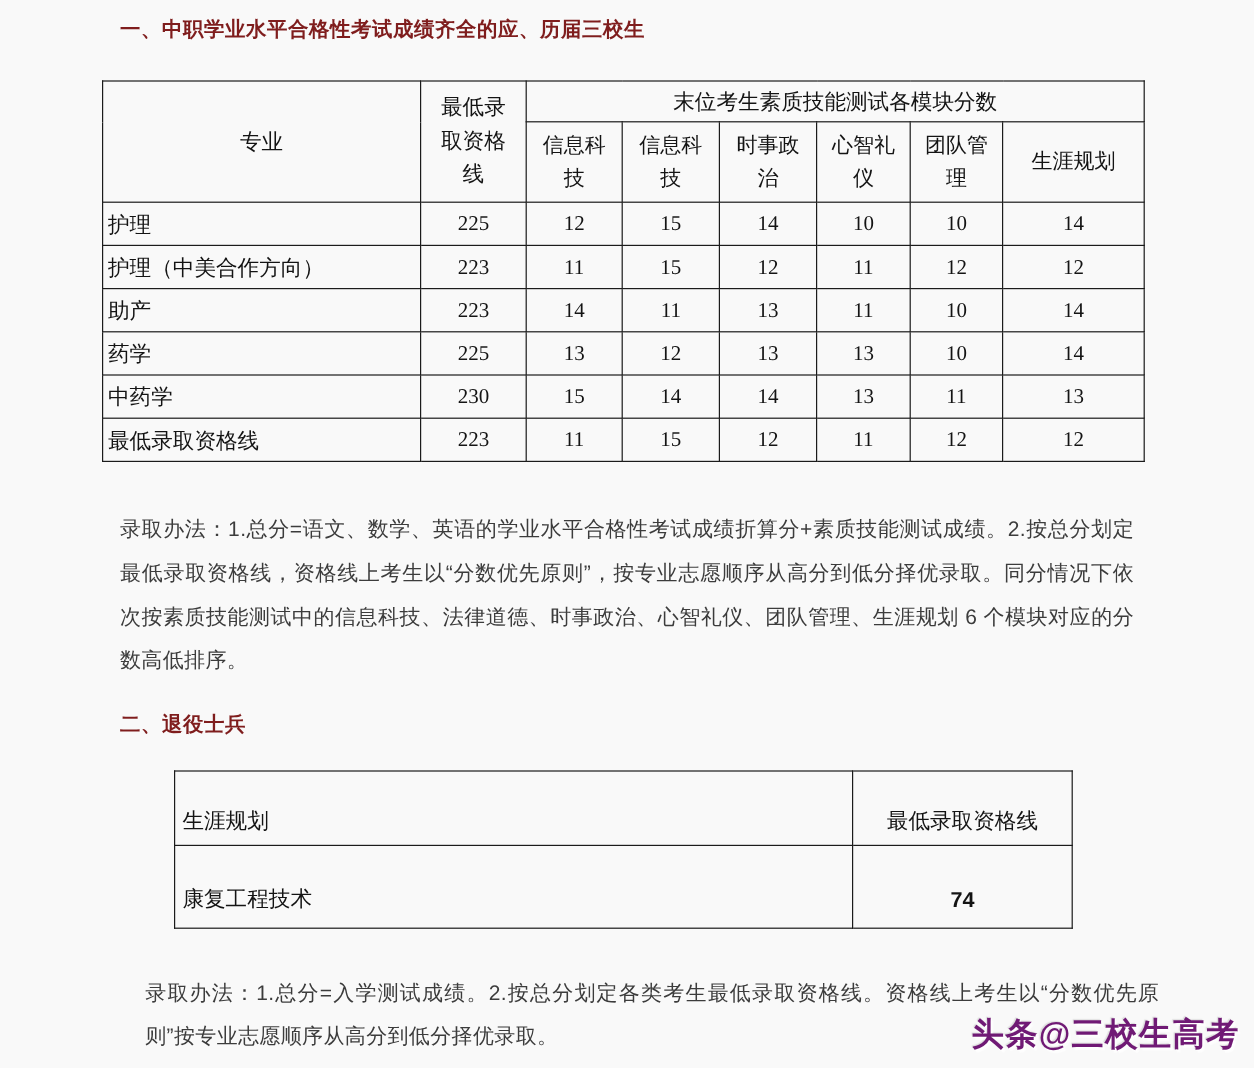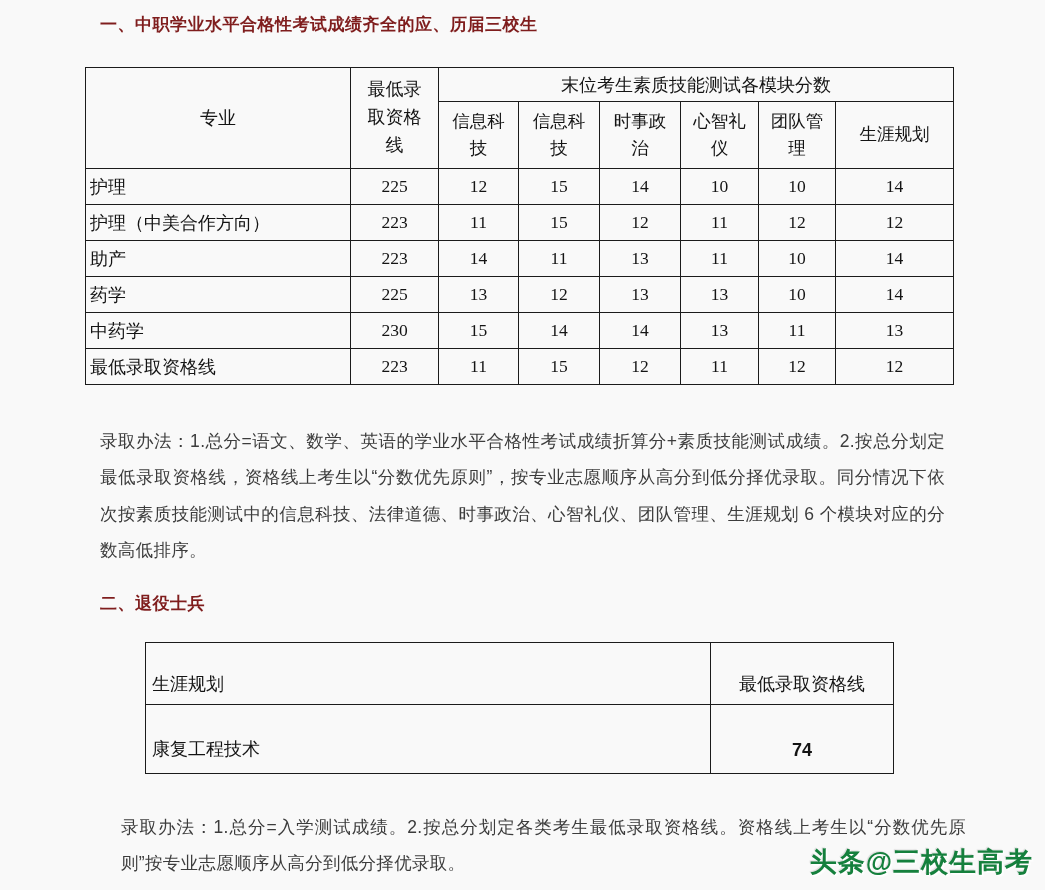--- a/index.html
+++ b/index.html
@@ -45,21 +45,21 @@
   .t2 thead th{height:52px;vertical-align:bottom;padding-bottom:8px;}
   .t2 thead th.name-col{text-align:left;padding-left:6px;}
   .t2 thead th.line-col{text-align:center;}
   .t2 tbody td{height:55px;vertical-align:bottom;padding-bottom:12px;}
   .t2 tbody td.major-cell{text-align:left;padding-left:6px;}
   .t2 tbody td.value-cell{text-align:center;font-weight:600;font-size:18px;
     font-family:"Liberation Sans",sans-serif;}
 
   .watermark{
     position:absolute;right:12px;bottom:10px;
-    font-size:27px;font-weight:700;color:#15803d;letter-spacing:1px;
+    font-size:27px;font-weight:700;color:#701a75;letter-spacing:1px;
     text-shadow:1px 1px 0 #ffffff,2px 2px 1px rgba(255,255,255,0.75),
                 -1px -1px 1px rgba(0,0,0,0.12);
   }
 </style>
 </head>
 <body>
 
 <div class="page">
 
   <h2 id="h1" class="sec-heading">一、中职学业水平合格性考试成绩齐全的应、历届三校生</h2>

